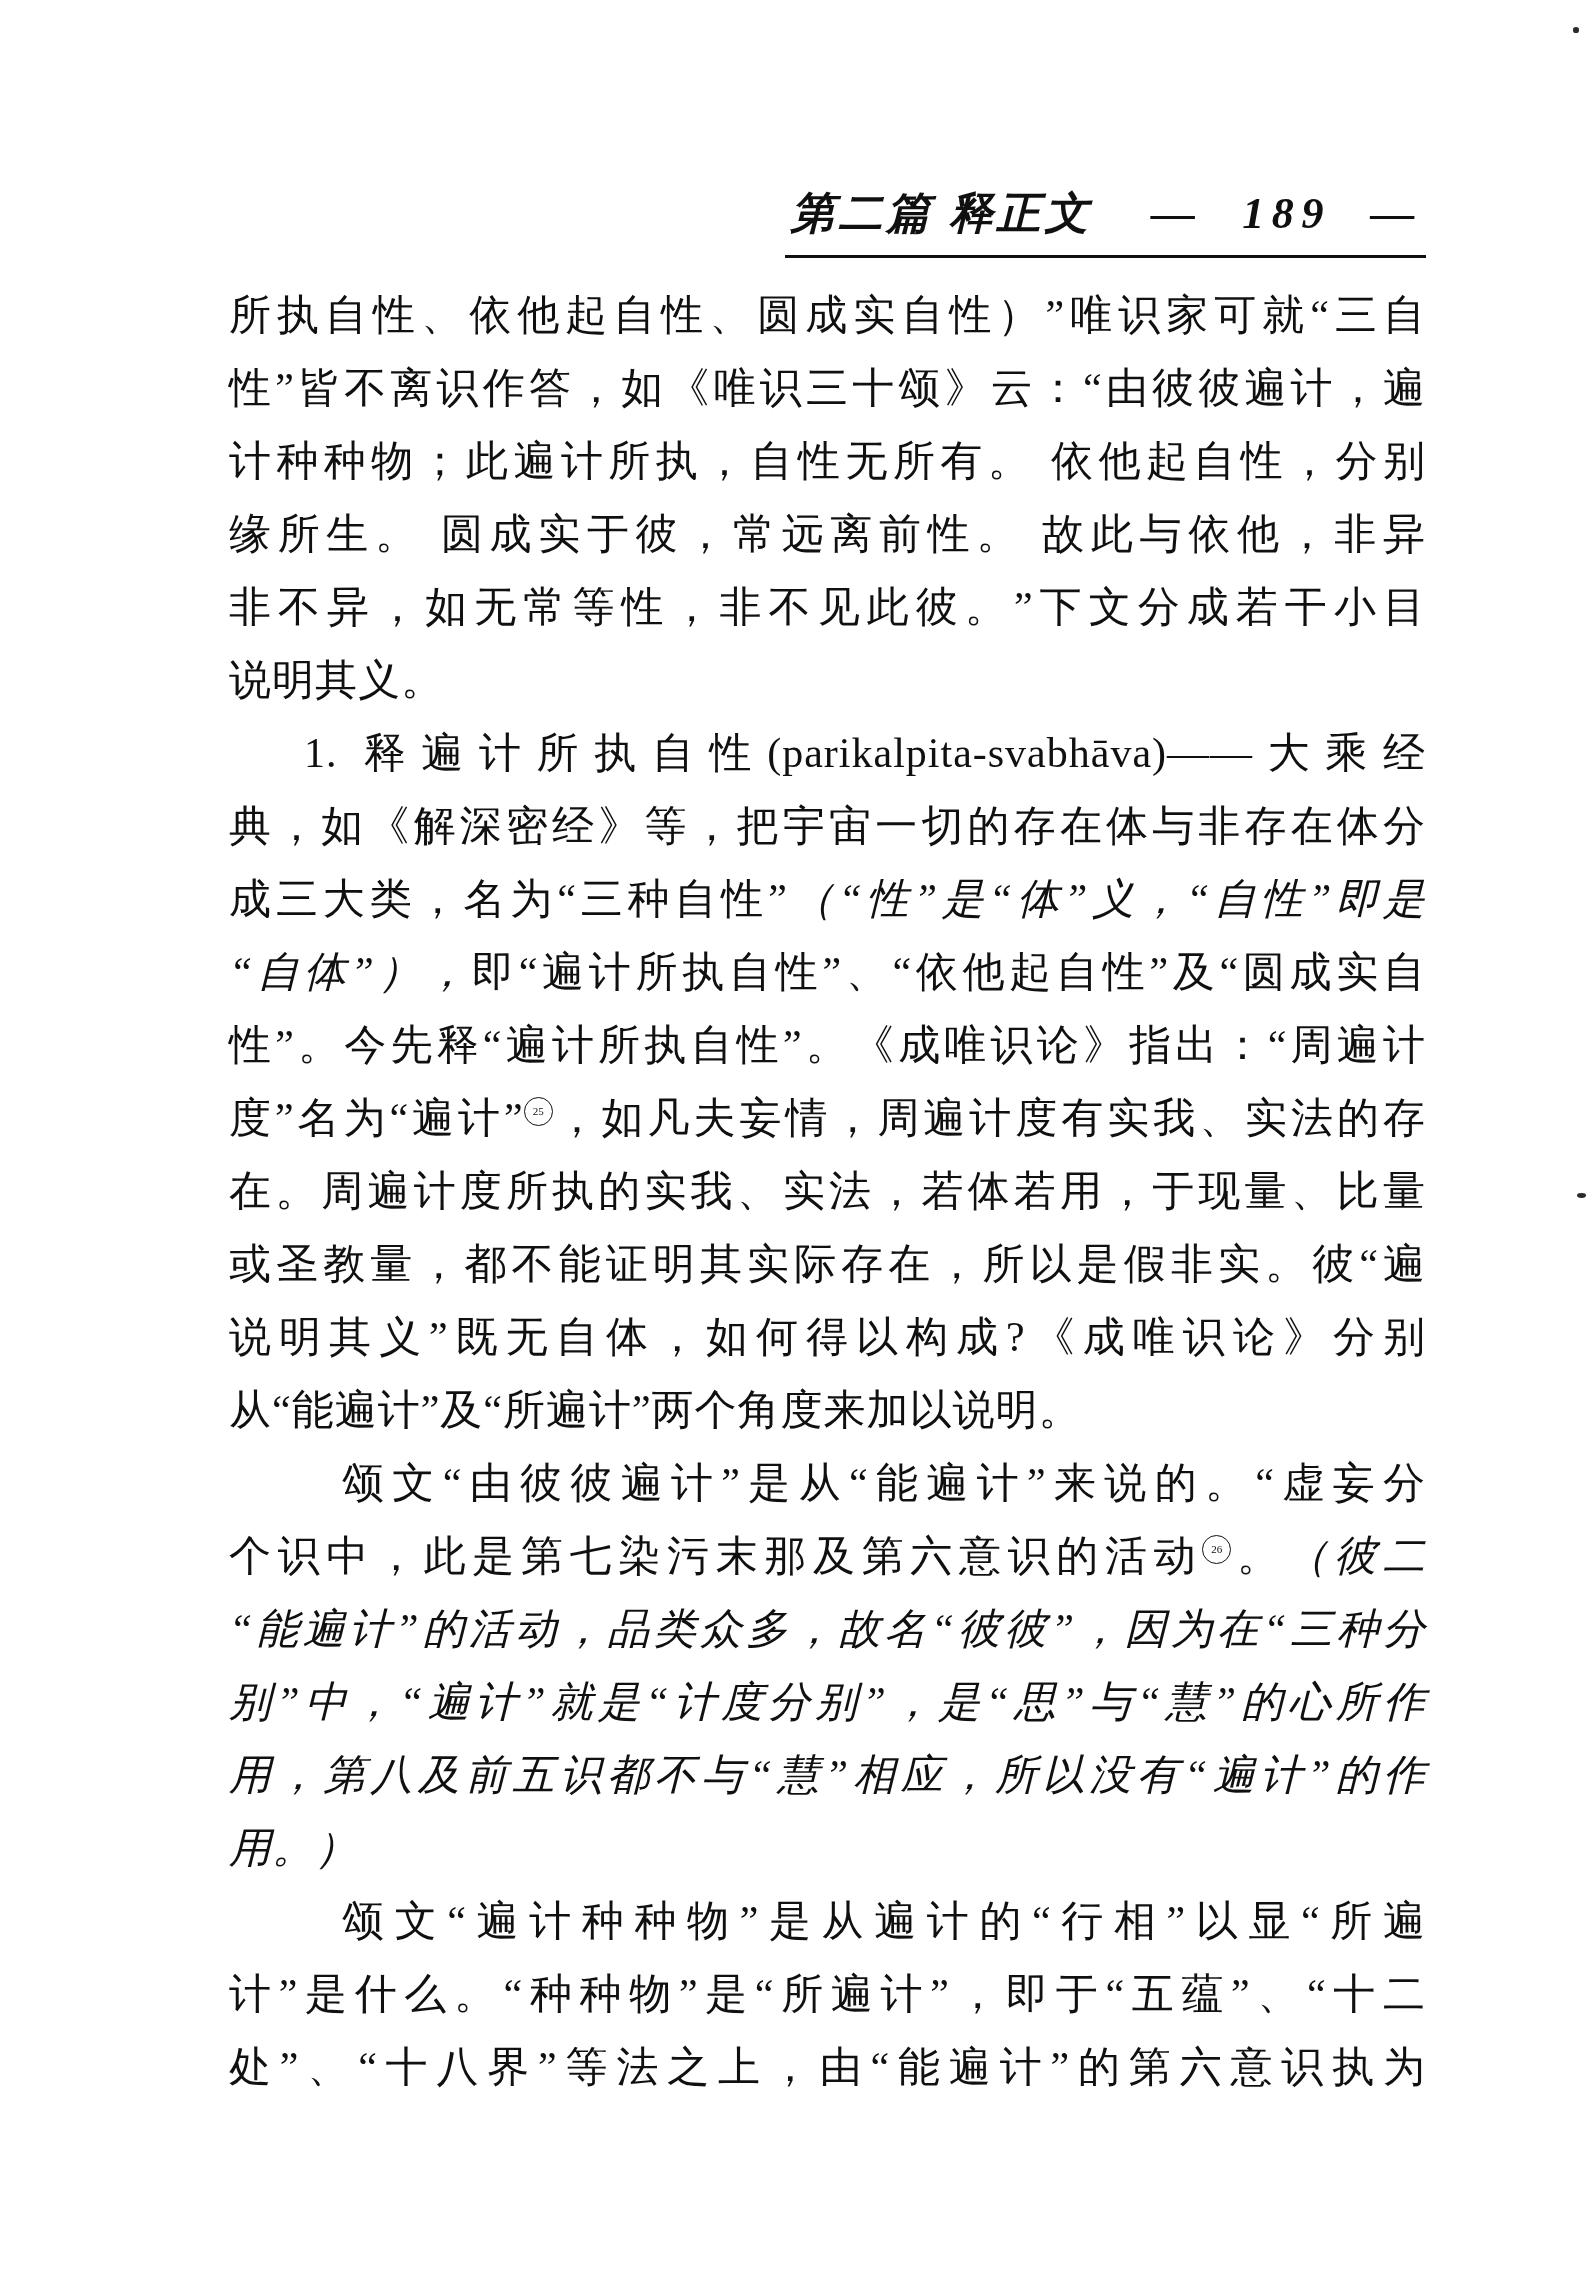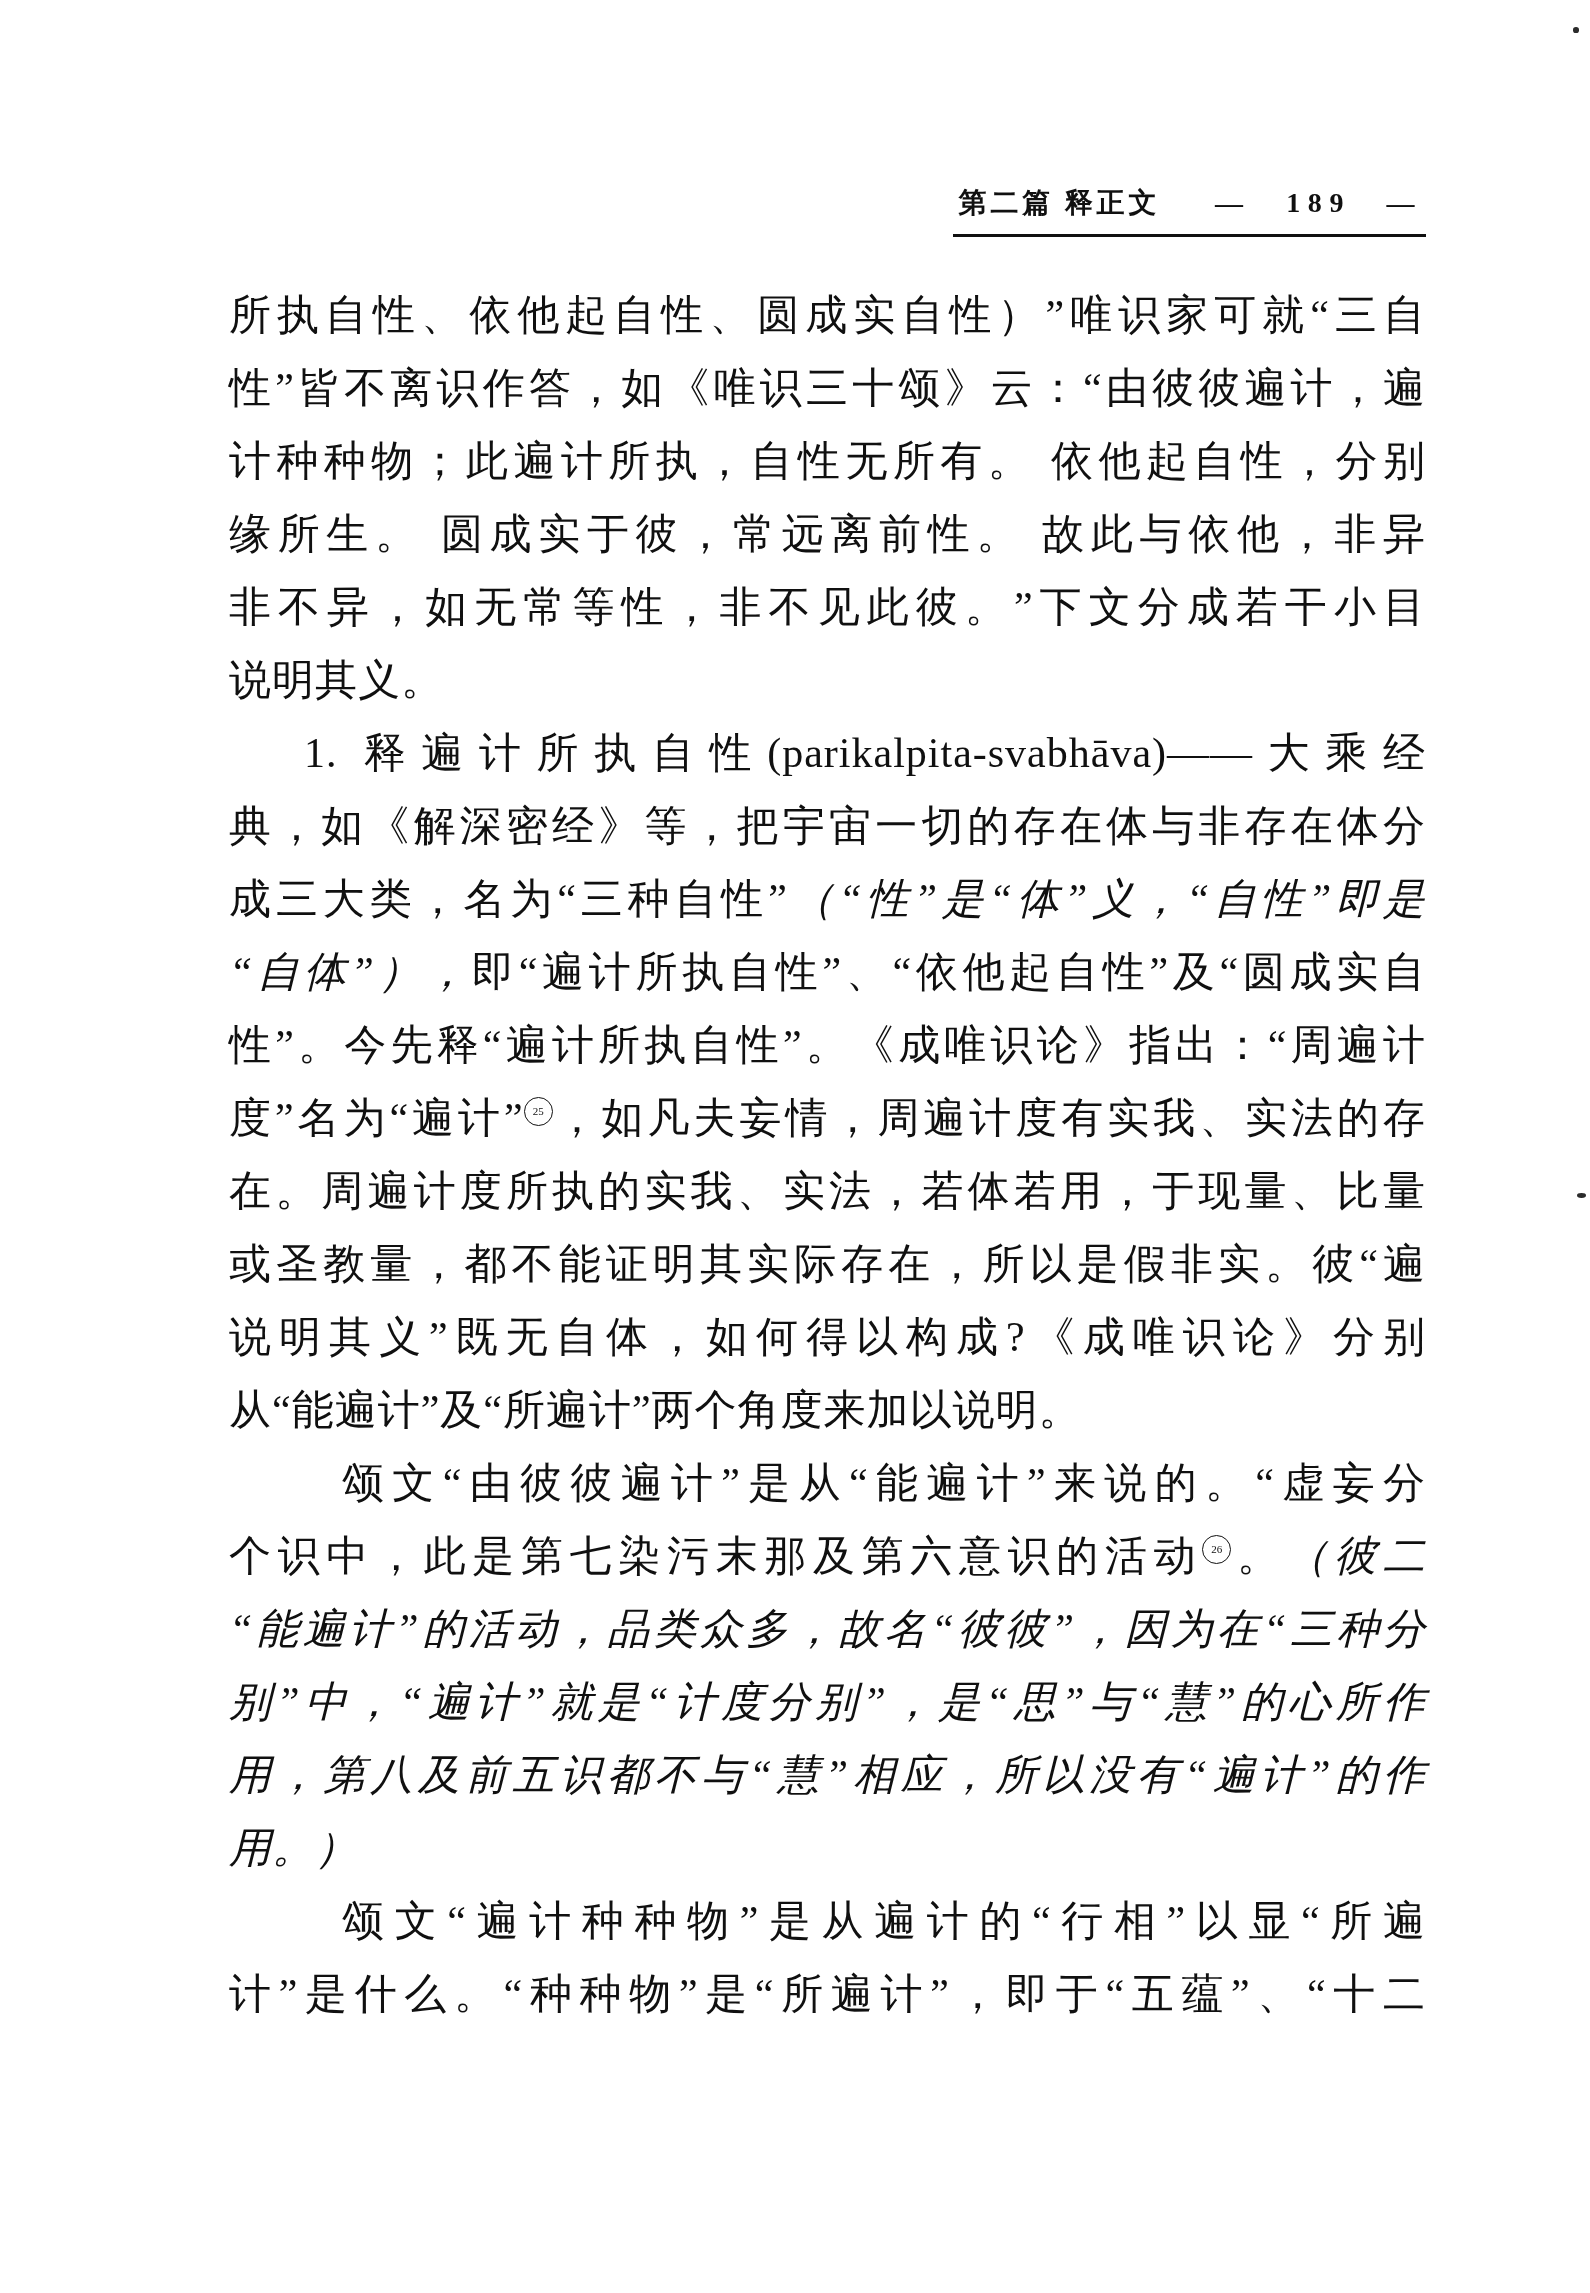--- a/index.html
+++ b/index.html
@@ -21,24 +21,25 @@
     position: absolute;
     left: 229px;
     top: 184px;
     width: 1197px;
     text-align: right;
   }
   .header-wrap {
     display: inline-block;
     border-bottom: 3.8px solid #101010;
     padding: 0 3.8px 11.5px 5.7px;
-    font-size: 28px;
+    font-size: 44px;
     font-weight: 700;
     letter-spacing: 3.8px;
     white-space: nowrap;
+    font-style: italic;
   }
   .page-ind {
     margin-left: 44px;
     font-weight: 600;
     word-spacing: 21px;
     letter-spacing: 7.6px;
   }
   
   .text-block {
     position: absolute;
@@ -119,19 +120,20 @@
       <div class="line"><span class="seg-normal">说明其义”既无自体，如何得以构成?《成唯识论》分别</span></div>
       <div class="line para-end"><span class="seg-normal">从“能遍计”及“所遍计”两个角度来加以说明。</span></div>
       <div class="line indent"><span class="seg-normal">颂文“由彼彼遍计”是从“能遍计”来说的。“虚妄分</span></div>
       <div class="line"><span class="seg-normal">个识中，此是第七染污末那及第六意识的活动</span><span class="footnote-ref">26</span><span class="seg-normal">。</span><span class="seg-kai">（彼二</span></div>
       <div class="line"><span class="seg-kai">“能遍计”的活动，品类众多，故名“彼彼”，因为在“三种分</span></div>
       <div class="line"><span class="seg-kai">别”中，“遍计”就是“计度分别”，是“思”与“慧”的心所作</span></div>
       <div class="line"><span class="seg-kai">用，第八及前五识都不与“慧”相应，所以没有“遍计”的作</span></div>
       <div class="line para-end"><span class="seg-kai">用。）</span></div>
       <div class="line indent"><span class="seg-normal">颂文“遍计种种物”是从遍计的“行相”以显“所遍</span></div>
       <div class="line"><span class="seg-normal">计”是什么。“种种物”是“所遍计”，即于“五蕴”、“十二</span></div>
+      <div class="line"><span class="seg-normal">处”、“十八界”等法之上，由“能遍计”的第六意识执为</span></div>
     </div>
 
   <div class="speck speck-a"></div>
   <div class="speck speck-b"></div>
 
 </div>
 
 
 </body></html>

